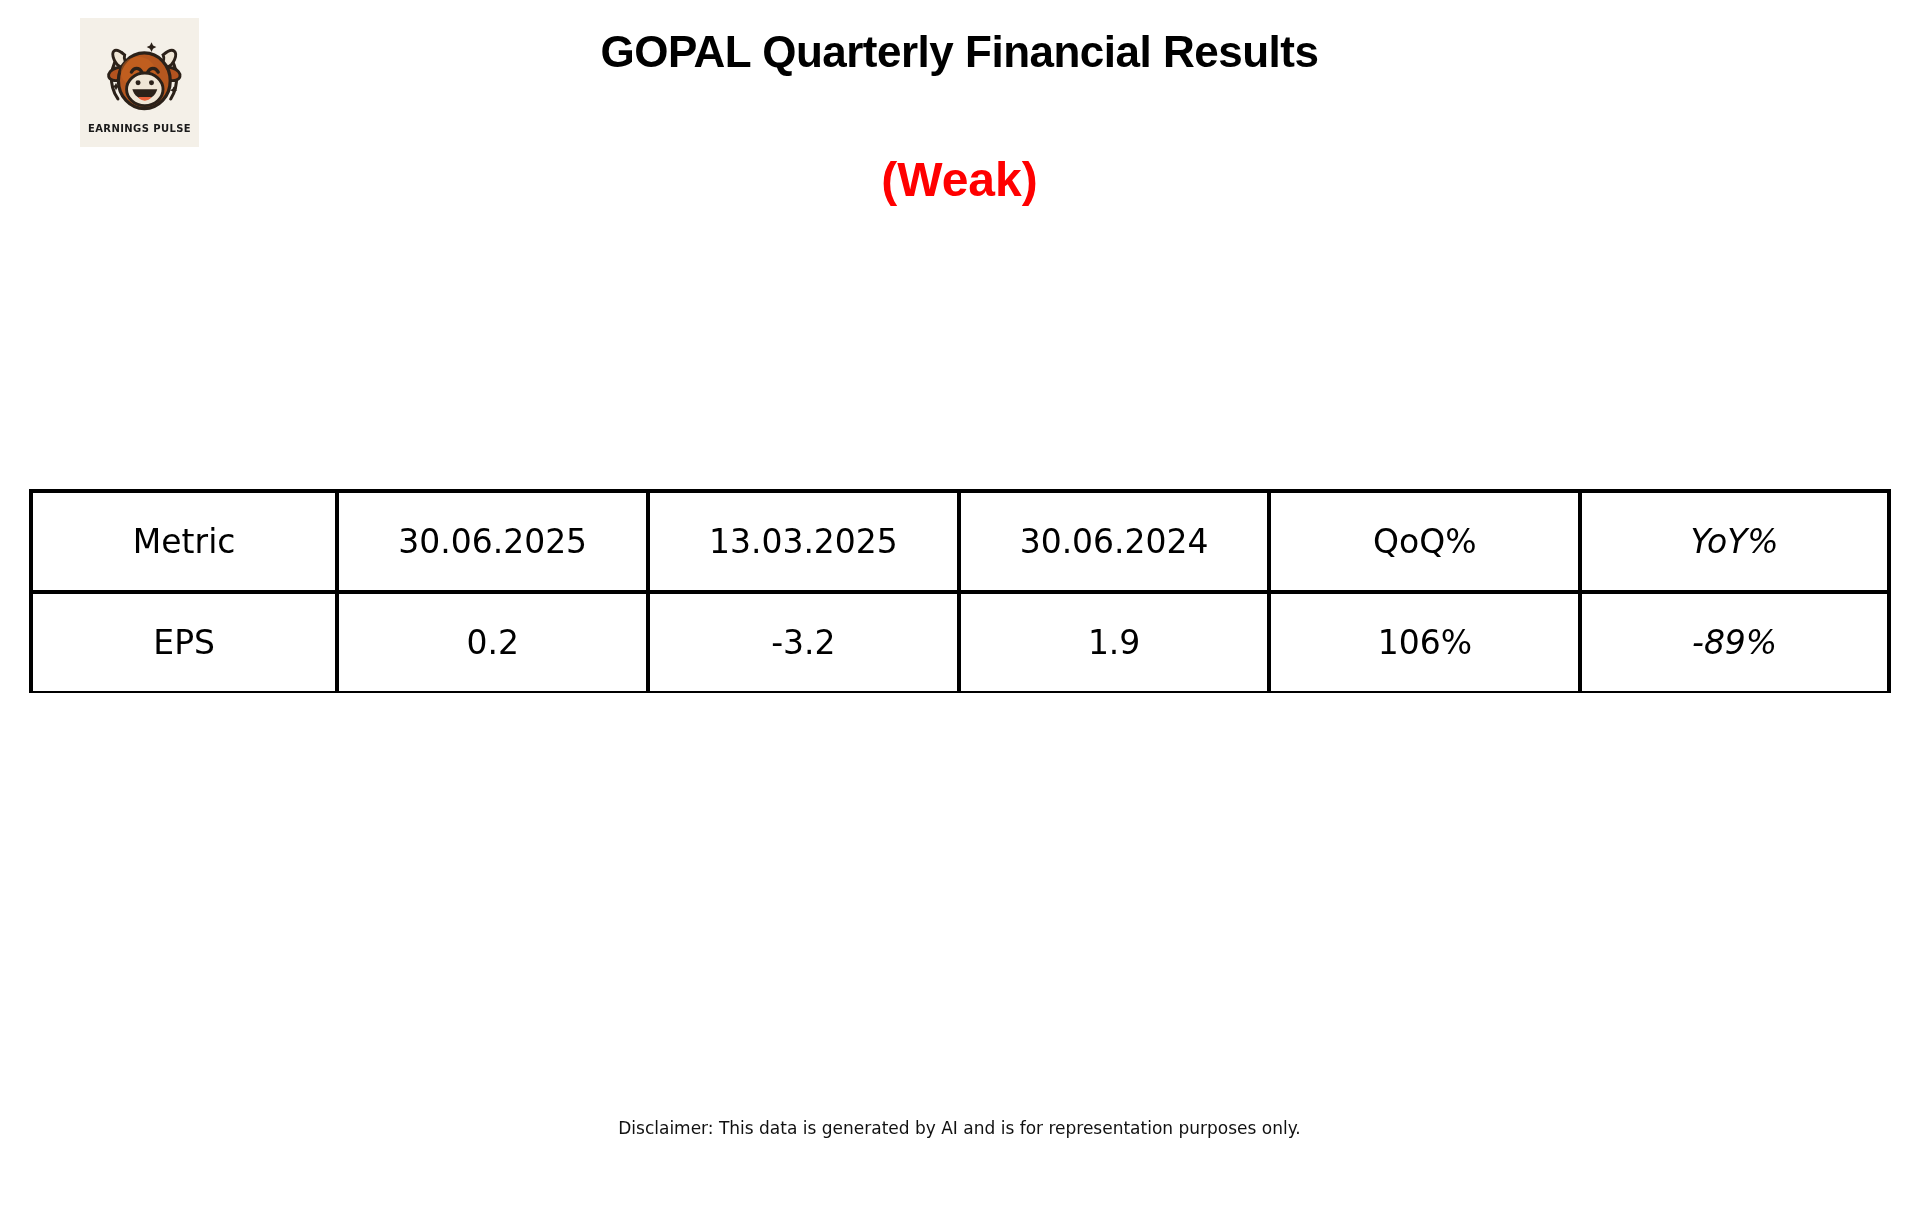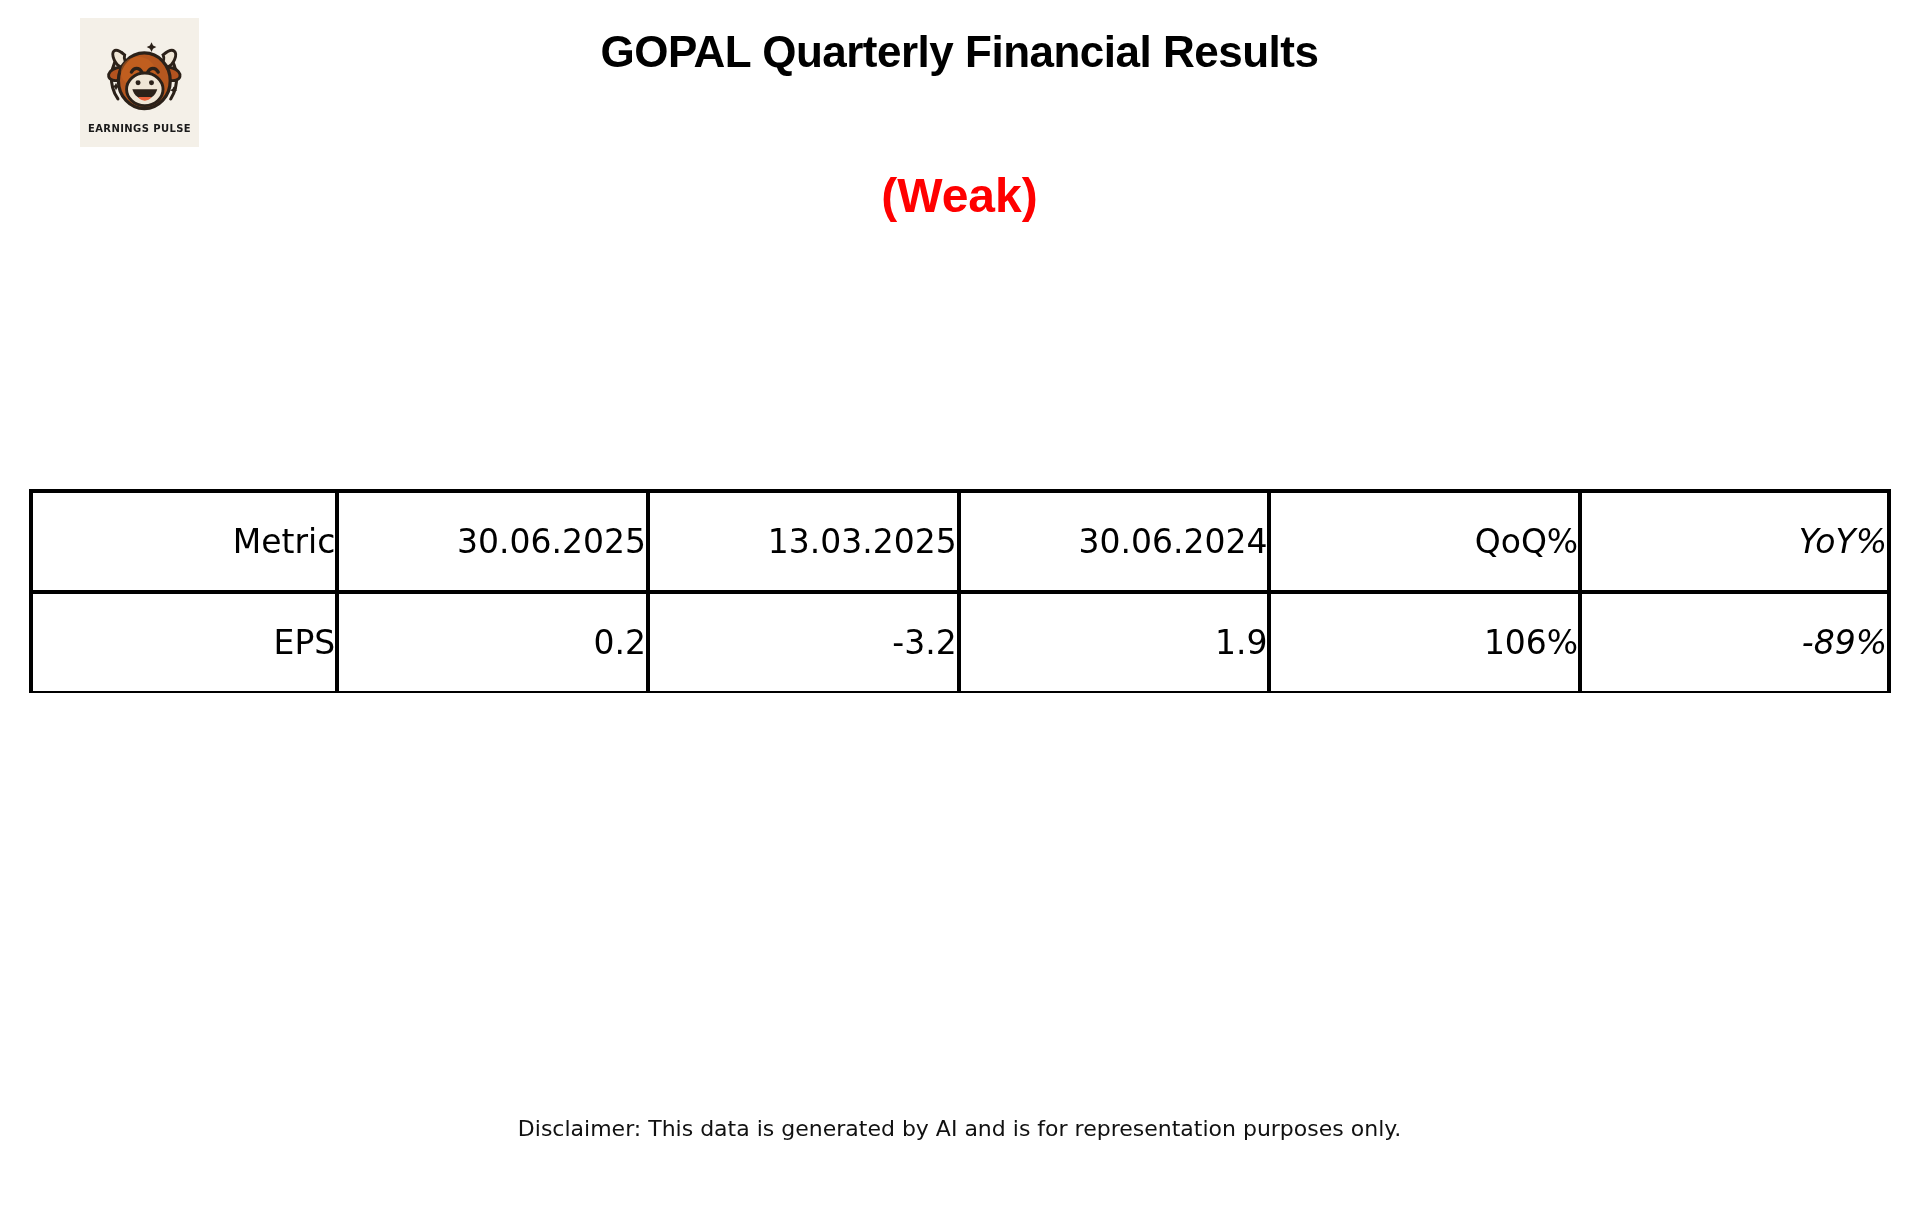--- a/index.html
+++ b/index.html
@@ -59,36 +59,35 @@
   #page-subtitle {
     position: absolute;
     left: 0;
     top: 152px;
     width: 1919px;
     text-align: center;
     font-family: "Liberation Sans", sans-serif;
     font-weight: bold;
     font-size: 48px;
     color: #ff0000;
-    margin-top: 16px;
   }
 
   
   #results-table {
     position: absolute;
     left: 29px;
     top: 489px;
     width: 1862px;
     border-collapse: separate;
     border-spacing: 0;
     table-layout: fixed;
   }
   #results-table td {
     height: 97px;
-    text-align: right;
+    text-align: center;
     vertical-align: middle;
     font-family: "DejaVu Sans", sans-serif;
     font-size: 33px;
     color: #000000;
     border: 2px solid #000000;
     background: #ffffff;
     padding: 0;
   }
   #results-table tr.edge-top td { border-top-width: 4px; }
   #results-table tr.edge-bottom td { border-bottom-width: 4px; }
@@ -103,21 +102,21 @@
   .val-neg { color: #ff0000; }
 
   
   #disclaimer {
     position: absolute;
     left: 0;
     top: 1115px;
     width: 1919px;
     text-align: center;
     font-family: "DejaVu Sans", sans-serif;
-    font-size: 22px;
+    font-size: 17px;
     line-height: 27px;
     color: #111111;
   }
   #disclaimer div { white-space: nowrap; }
 </style>
 </head>
 <body>
 
 <div id="logo-block">
   <svg id="logo-mark" viewBox="0 0 100 100">

